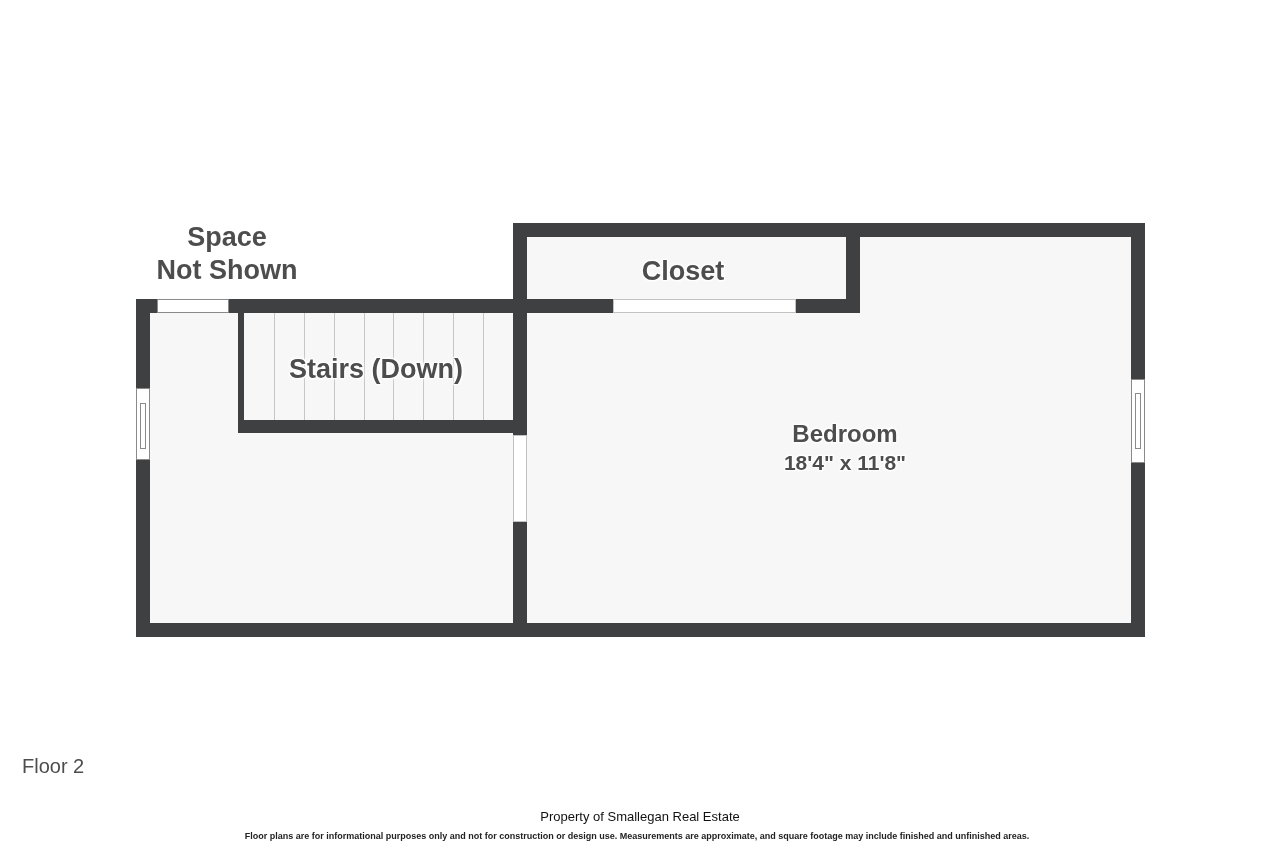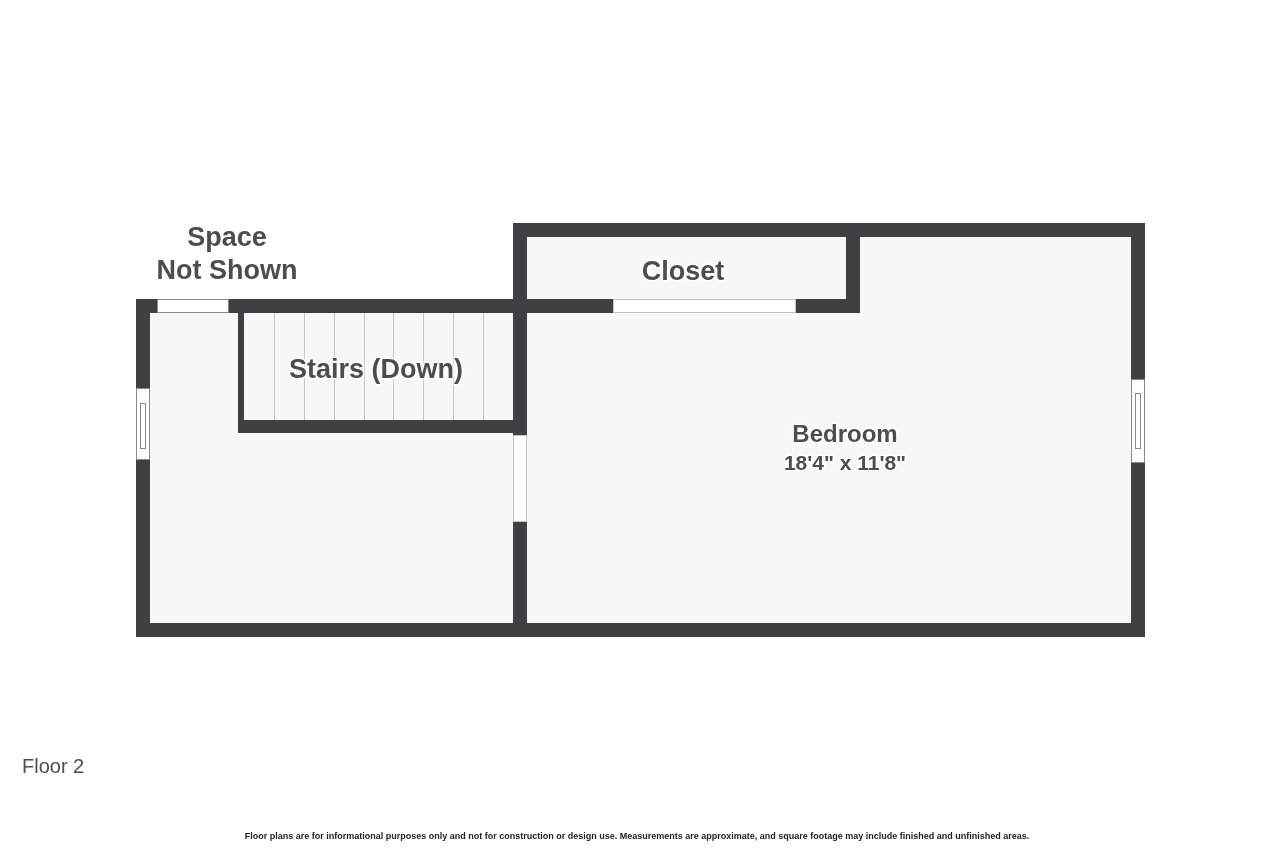--- a/index.html
+++ b/index.html
@@ -92,15 +92,16 @@
   <div class="opening" style="left:513px; top:435px; width:14px; height:87px;"></div>
 
   <div class="room-label label-lg" style="left:227px; top:254px;">Space
 Not Shown</div>
   <div class="room-label label-lg" style="left:683px; top:271px;">Closet</div>
   <div class="room-label label-lg" style="left:369px; top:369px;margin-left:7px;">Stairs (Down)</div>
   <div class="room-label label-bedroom-name" style="left:845px; top:434px;">Bedroom</div>
   <div class="room-label label-bedroom-dims" style="left:845px; top:463px;">18'4" x 11'8"</div>
 
   <div class="floor-tag">Floor 2</div>
+  <div class="footer-property">Property of Smallegan Real Estate</div>
   <div class="footer-disclaimer">Floor plans are for informational purposes only and not for construction or design use. Measurements are approximate, and square footage may include finished and unfinished areas.</div>
 
 </div>
 
 </body></html>

